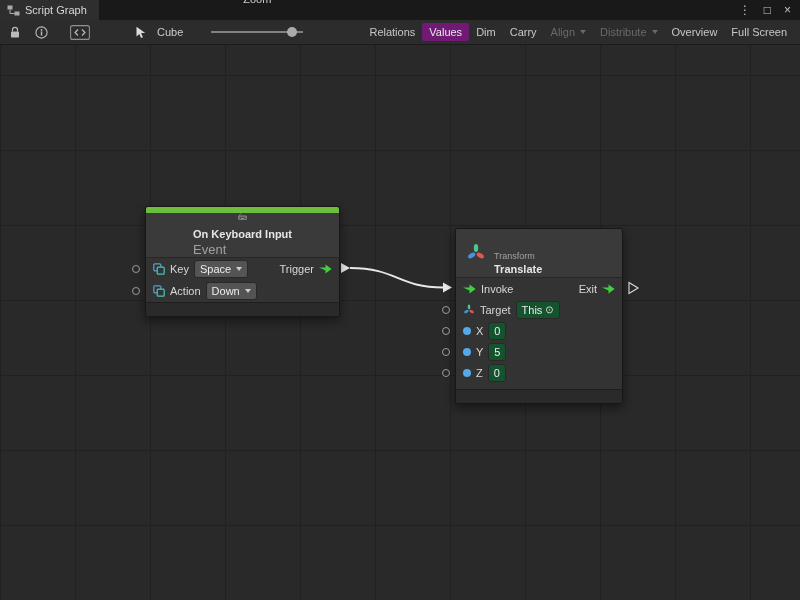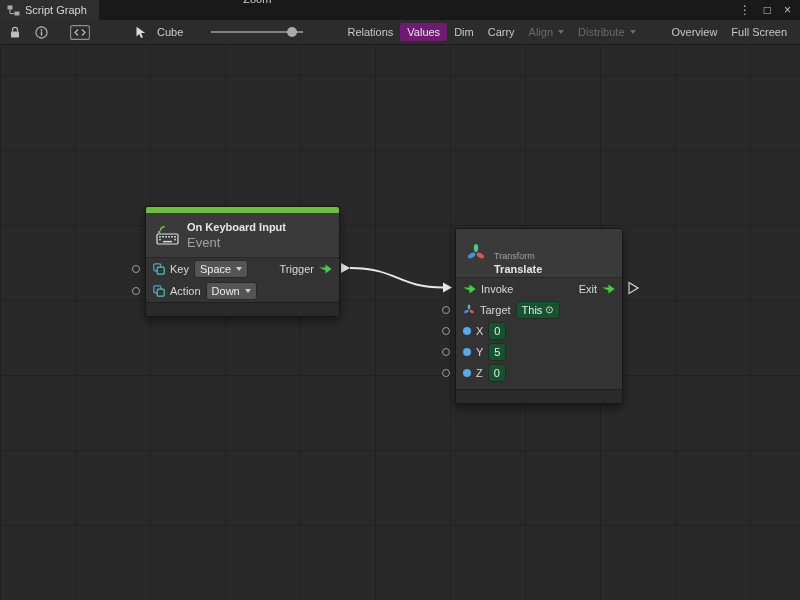--- a/index.html
+++ b/index.html
@@ -17,39 +17,39 @@
   .ml8{margin-left:8px;} .ml16{margin-left:16px;} .ml42{margin-left:42px;} .ml28{margin-left:28px;}
   .target-group{display:flex;align-items:center;gap:10px;}
   .zoom-group{display:flex;align-items:center;gap:22px;flex-direction:column;}
   .slider{position:relative;width:92px;height:10px;}
   .slider-track{position:absolute;left:0;right:0;top:4px;height:2px;background:#818181;}
   .slider-knob{position:absolute;left:76px;top:0;width:10px;height:10px;border-radius:50%;background:#ababab;}
   .tbar-buttons{margin-left:auto;display:flex;align-items:center;}
   .tbtn{padding:3px 7px;color:#c8c8c8;border-radius:2px;display:flex;align-items:center;white-space:nowrap;}
   .tbtn.active{background:#701a75;color:#e8e8e8;}
   .tbtn.disabled{color:#6a6a6a;}
-  .tbtn.gap{margin-left:22px;}
+  .tbtn.gap{}
   .caret{width:0;height:0;border-left:3.5px solid transparent;border-right:3.5px solid transparent;border-top:4px solid #cfcfcf;margin-left:5px;display:inline-block;}
   .tbtn.disabled .caret{border-top-color:#6a6a6a;}
 
   
   .canvas{position:relative;width:800px;height:555px;overflow:hidden;
     background-color:#292929;
     background-image:linear-gradient(to right,#212121 1px,transparent 1px),
                      linear-gradient(to bottom,#212121 1px,transparent 1px);
     background-size:75px 75px;background-position:0 30px;}
   .wire-layer{position:absolute;left:0;top:0;}
 
   
   .node{position:absolute;background:#333333;border:1px solid #171717;border-radius:2px;box-shadow:0 4px 10px rgba(0,0,0,.45);}
   .node1{left:145px;top:161px;width:193px;}
   .node2{left:455px;top:183px;width:166px;}
   .accent{height:6px;background:#6cbe3c;border-radius:2px 2px 0 0;}
   .nheader{display:flex;align-items:center;gap:8px;padding:0 10px;background:#3a3a3a;border-bottom:1px solid #282828;}
-  .node1 .nheader{height:44px;}
+  .node1 .nheader{height:44px;flex-direction:column;}
   .node2 .nheader{height:48px;border-radius:2px 2px 0 0;}
   .ntitle{font-size:11px;font-weight:600;color:#e6e6e6;}
   .nsub{font-size:13px;color:#a0a0a0;margin-top:2px;}
   .ncat{font-size:9px;color:#a0a0a0;margin-bottom:2px;margin-top:20px;}
   .nrow{position:relative;display:flex;align-items:center;gap:5px;padding:0 7px;}
   .node1 .nrow{height:22px;}
   .node2 .nrow{height:21px;}
   .nspacer{height:6px;}
   .nfooter{height:13px;background:#2a2a2a;border-top:1px solid #1e1e1e;border-radius:0 0 2px 2px;}
   .port-circle{position:absolute;left:-14px;top:50%;margin-top:-4px;width:8px;height:8px;box-sizing:border-box;border:1px solid #9b9b9b;border-radius:50%;}

